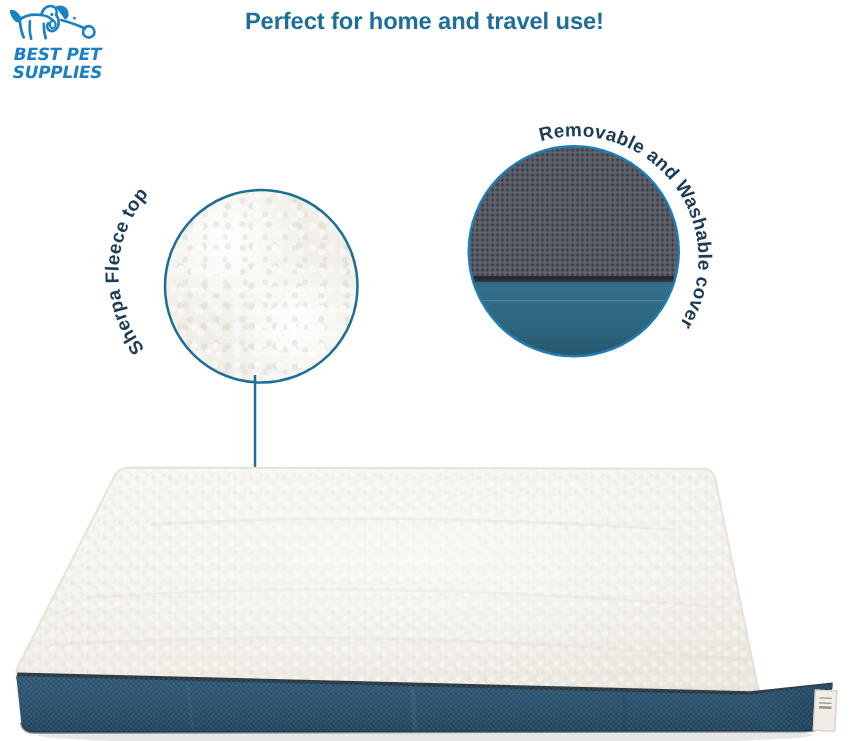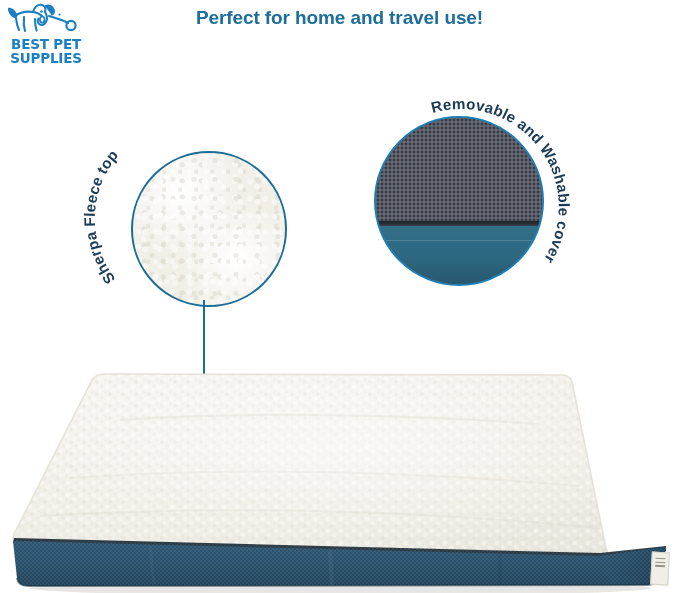--- a/index.html
+++ b/index.html
@@ -36,20 +36,21 @@
     width: 84px;
     height: 40px;
   }
   .brand-wordmark {
     position: absolute;
     left: 2px;
     top: 36px;
     width: 80px;
     text-align: center;
     line-height: 1.02;
+    font-style: italic;
   }
   .brand-wordmark span {
     display: block;
     color: #1b7fc4;
     font-weight: bold;
     font-size: 13.5px;
     letter-spacing: -0.2px;
     font-family: "DejaVu Sans", sans-serif;
   }
 

